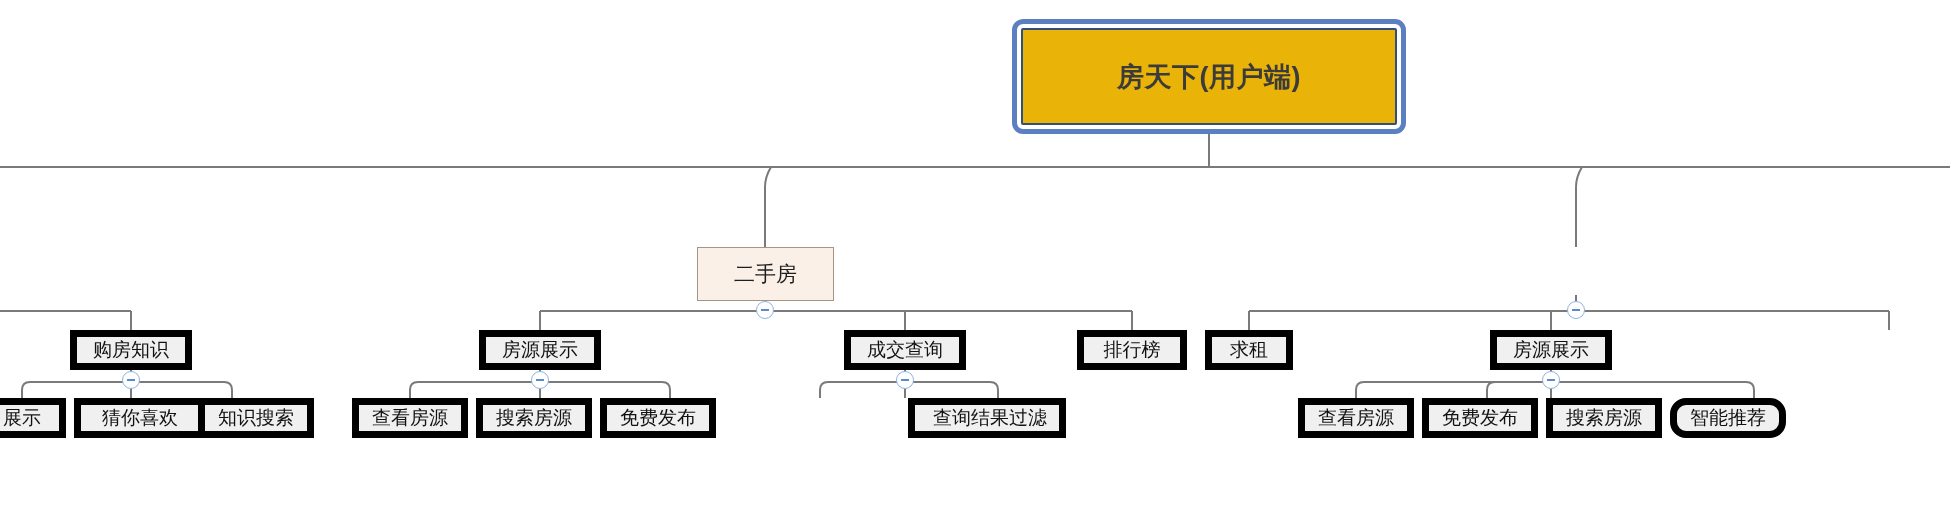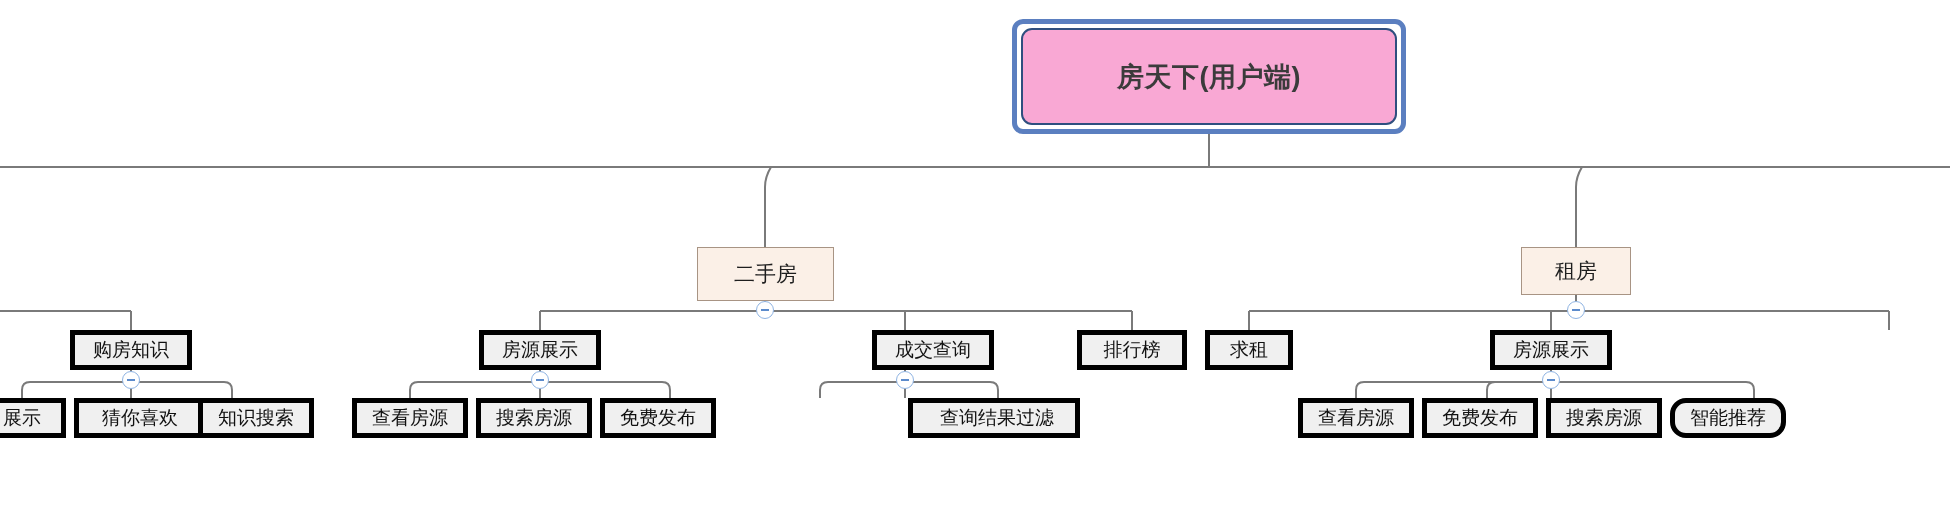--- a/index.html
+++ b/index.html
@@ -35,23 +35,23 @@
     display: flex;
     align-items: center;
     justify-content: center;
     white-space: nowrap;
     color: #1a1a1a;
     z-index: 3;
   }
 
   
   .node.root {
-    background: #f9a8d4;
+    background: #eab308;
     border: 2px solid #2f4f7f;
-    border-radius: 11px;
+    border-radius: 2px;
     font-size: 27px;
     font-weight: bold;
     color: #3b3b3b;
     letter-spacing: 0.5px;
   }
   .root-sel {
     position: absolute;
     box-sizing: border-box;
     border: 5px solid #5b7fc0;
     border-radius: 11px;
@@ -63,21 +63,21 @@
   .node.cat {
     background: #fbf0e7;
     border: 1px solid #a89484;
     font-size: 21px;
     color: #1e1e1e;
   }
 
   
   .node.plain {
     background: #f0f0f0;
-    border: 5px solid #000000;
+    border: 7px solid #000000;
     font-size: 19px;
     color: #111111;
   }
 
   
   .toggle {
     position: absolute;
     width: 18px;
     height: 18px;
     box-sizing: border-box;
@@ -147,36 +147,35 @@
   </svg>
 
   <div class="root-sel" style="left:1012px; top:19px; width:394px; height:115px;"></div>
   <div class="node root" style="left:1021px; top:28px; width:376px; height:97px;">房天下(用户端)</div>
 
   <div class="node cat" style="left:697px; top:247px; width:137px; height:54px;">二手房</div>
   <div class="toggle" style="left:756px; top:301px;">
       <i></i>
     </div>
 
-  <div class="node cat" style="left:1521px; top:247px; width:110px; height:48px;">租房</div>
   <div class="toggle" style="left:1567px; top:301px;">
       <i></i>
     </div>
 
   <div class="node plain" style="left:70px; top:330px; width:122px; height:40px;">购房知识</div>
   <div class="toggle" style="left:122px; top:371px;">
       <i></i>
     </div>
 
   <div class="node plain" style="left:479px; top:330px; width:122px; height:40px;">房源展示</div>
   <div class="toggle" style="left:531px; top:371px;">
       <i></i>
     </div>
 
-  <div class="node plain" style="left:844px; top:330px; width:122px; height:40px;margin-left:28px;">成交查询</div>
+  <div class="node plain" style="left:844px; top:330px; width:122px; height:40px;">成交查询</div>
   <div class="toggle" style="left:896px; top:371px;">
       <i></i>
     </div>
 
   <div class="node plain" style="left:1077px; top:330px; width:110px; height:40px;text-align:right;">排行榜</div>
 
   <div class="node plain" style="left:1205px; top:330px; width:88px; height:40px;">求租</div>
 
   <div class="node plain" style="left:1490px; top:330px; width:122px; height:40px;">房源展示</div>
   <div class="toggle" style="left:1542px; top:371px;">
@@ -185,20 +184,20 @@
 
 
   <div class="node plain" style="left:-22px; top:398px; width:88px; height:40px;">展示</div>
   <div class="node plain" style="left:74px; top:398px; width:132px; height:40px;">猜你喜欢</div>
   <div class="node plain" style="left:198px; top:398px; width:116px; height:40px;text-align:center;">知识搜索</div>
 
   <div class="node plain" style="left:352px; top:398px; width:116px; height:40px;">查看房源</div>
   <div class="node plain" style="left:476px; top:398px; width:116px; height:40px;">搜索房源</div>
   <div class="node plain" style="left:600px; top:398px; width:116px; height:40px;">免费发布</div>
 
-  <div class="node plain" style="left:908px; top:398px; width:172px; height:40px;padding-left:6px;">查询结果过滤</div>
+  <div class="node plain" style="left:908px; top:398px; width:158px; height:40px;padding-left:6px;">查询结果过滤</div>
 
   <div class="node plain" style="left:1298px; top:398px; width:116px; height:40px;">查看房源</div>
   <div class="node plain" style="left:1422px; top:398px; width:116px; height:40px;">免费发布</div>
   <div class="node plain" style="left:1546px; top:398px; width:116px; height:40px;">搜索房源</div>
   <div class="node plain" style="left:1670px; top:398px; width:116px; height:40px;border-radius:16px;">智能推荐</div>
 
 </div>
 
 </body></html>

